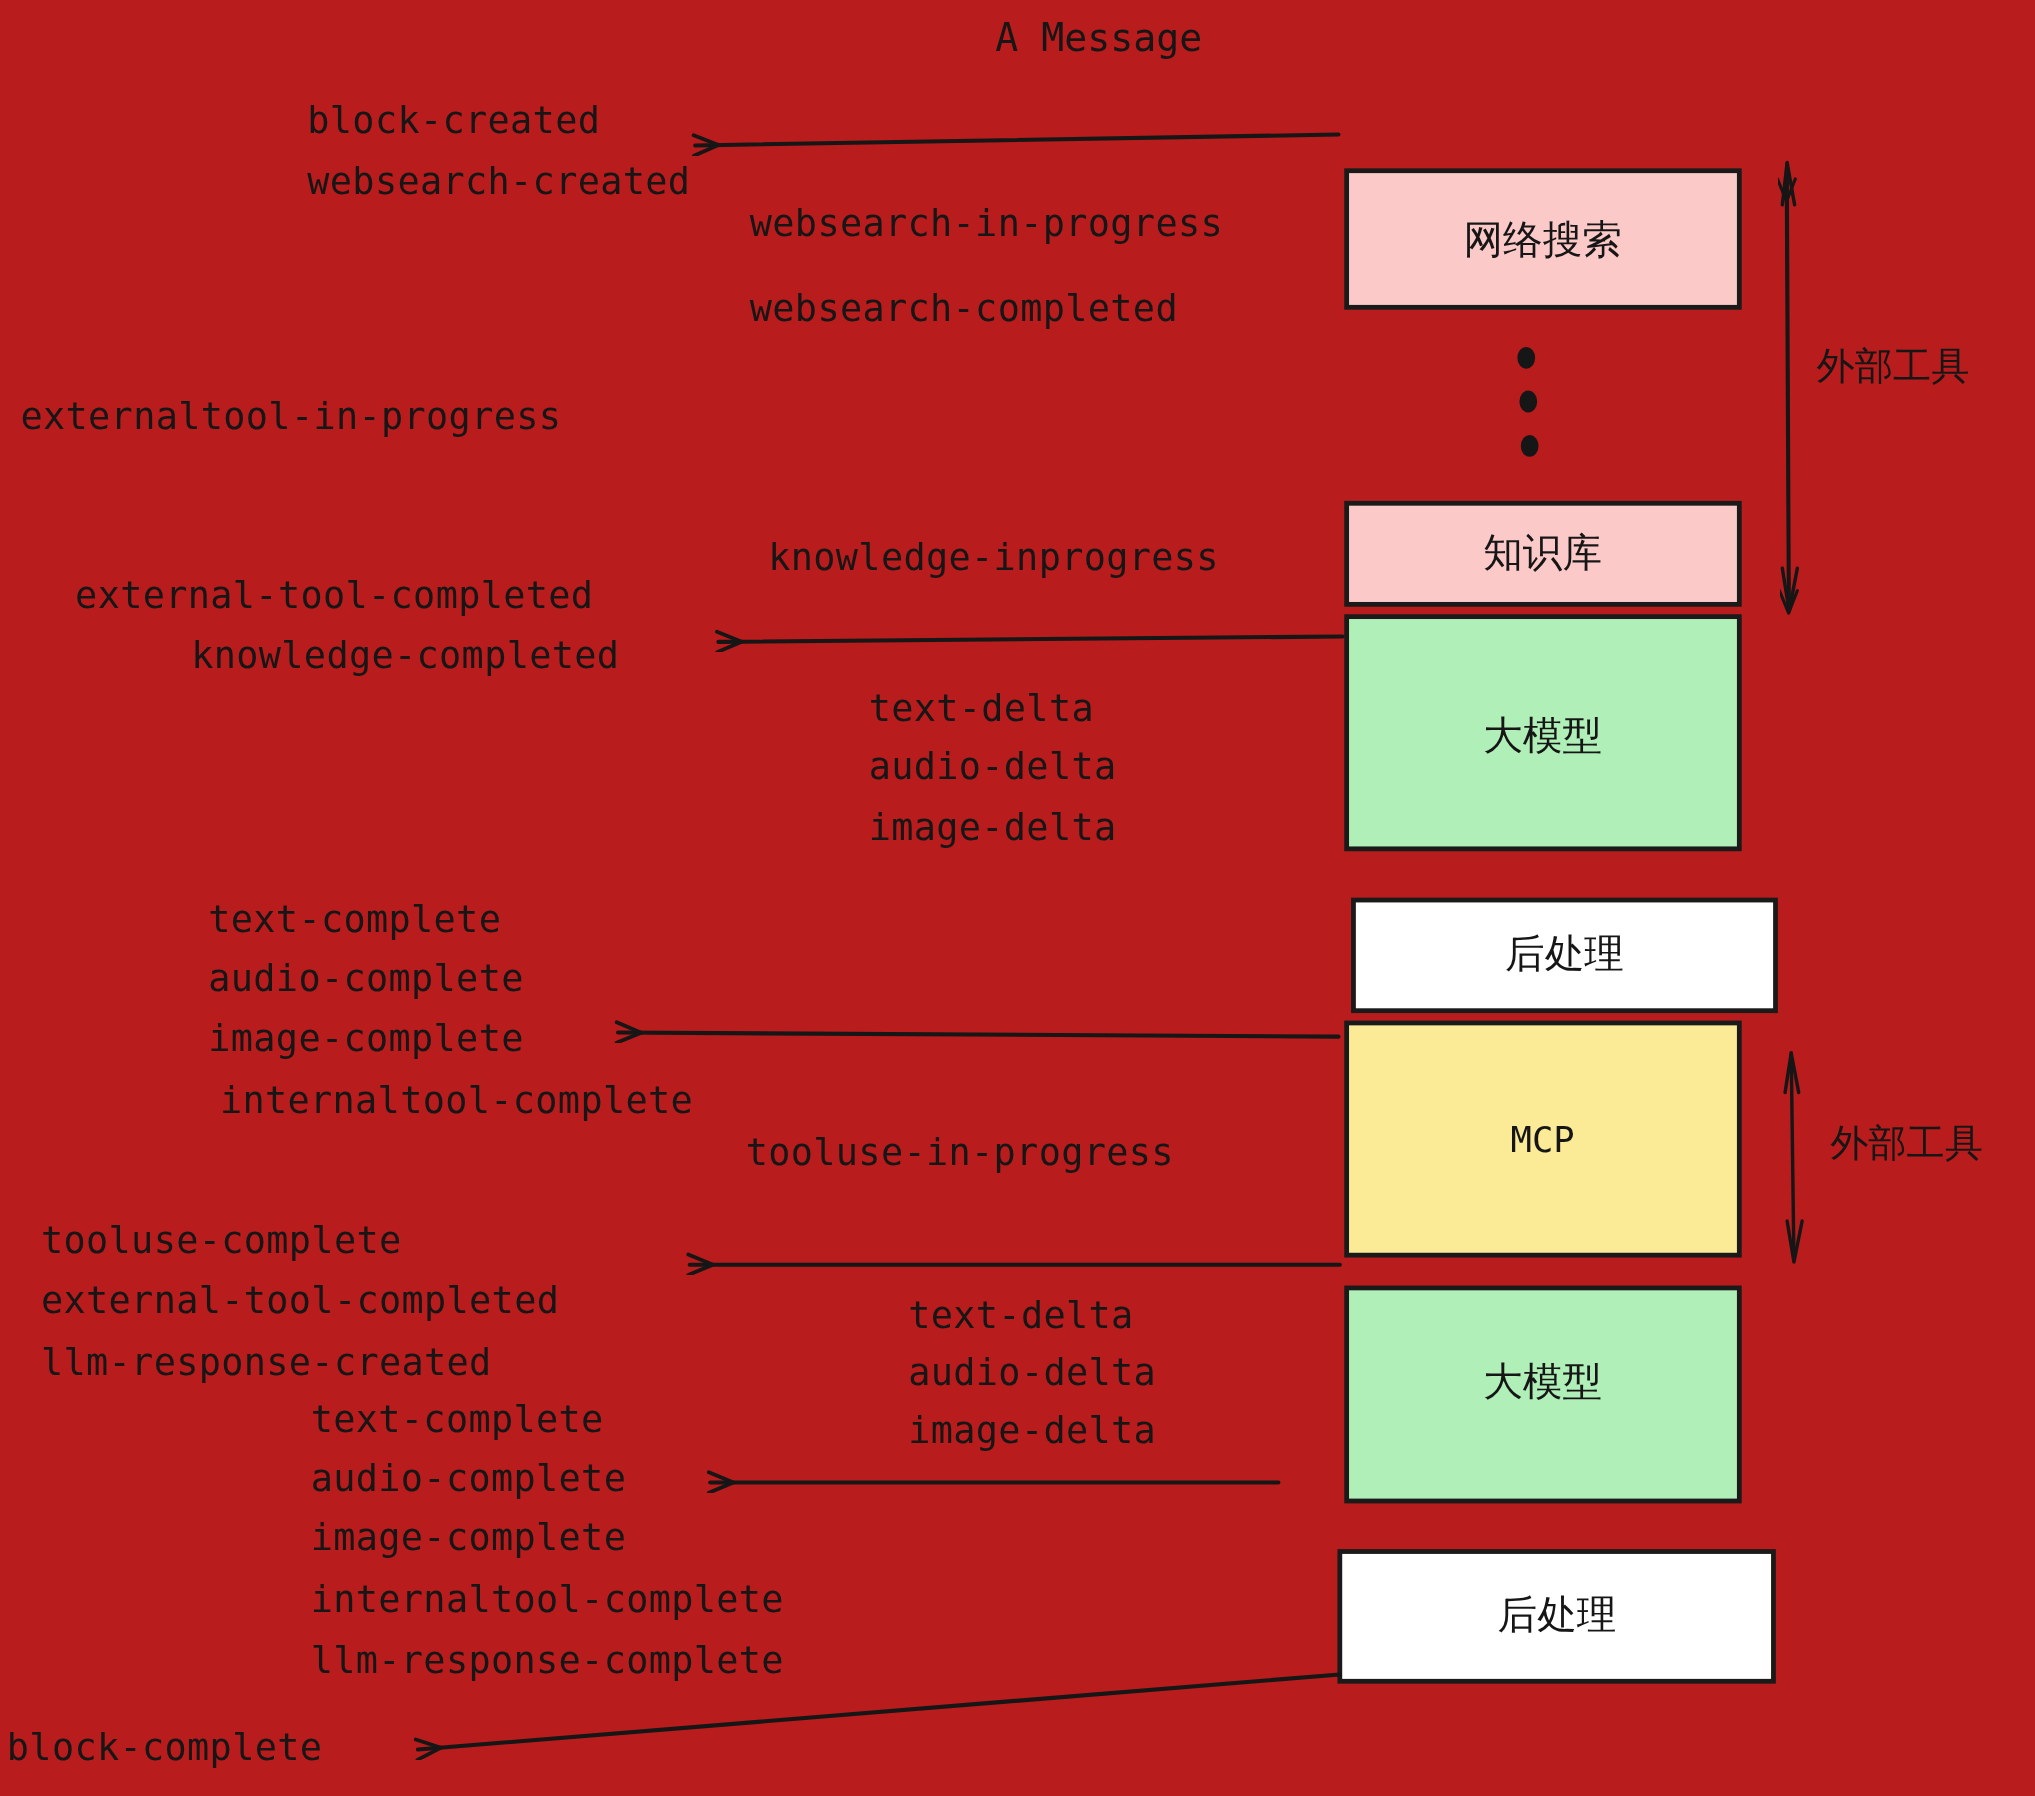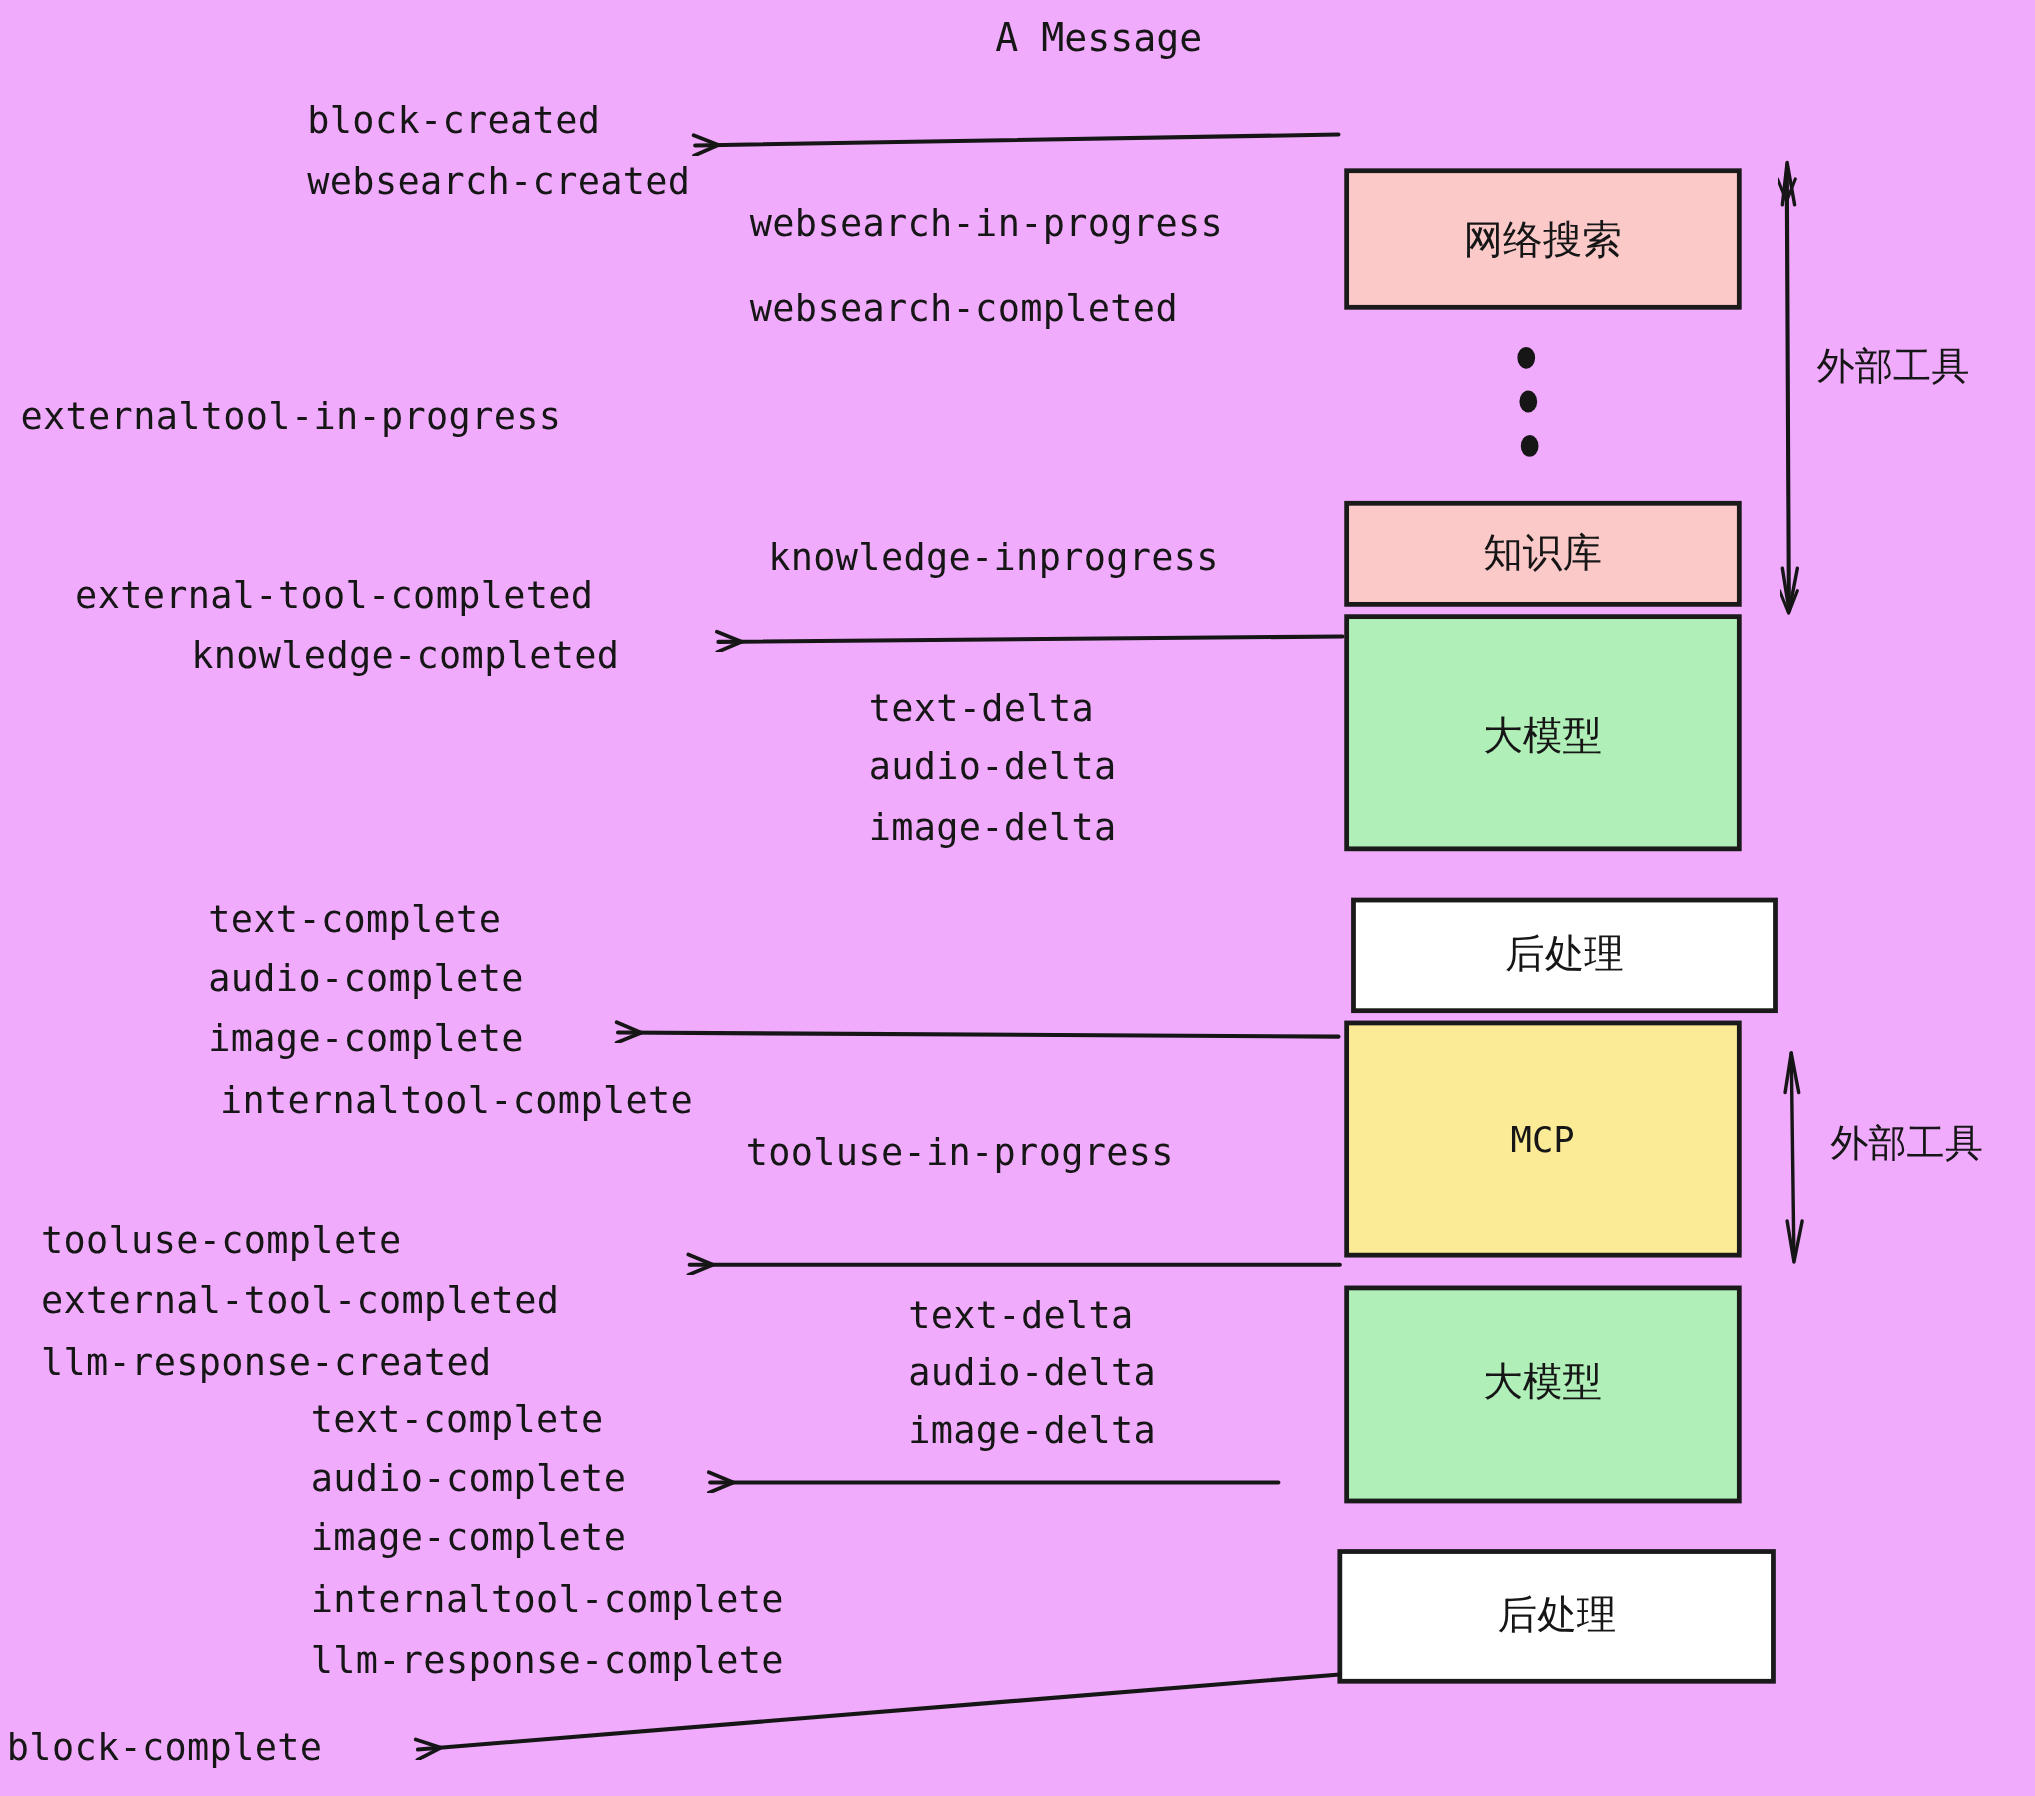--- a/index.html
+++ b/index.html
@@ -10,21 +10,21 @@
   body {
     width: 2035px;
     height: 1796px;
     overflow: hidden;
     font-family: "DejaVu Sans Mono", monospace;
   }
   #stage {
     position: relative;
     width: 2035px;
     height: 1796px;
-    background: #f0abfc;
+    background: #b91c1c;
   }
   svg#canvas {
     position: absolute;
     left: 0; top: 0;
     width: 2035px;
     height: 1796px;
   }
   .ev {
     font-family: "DejaVu Sans Mono", monospace;
     font-size: 54px;

